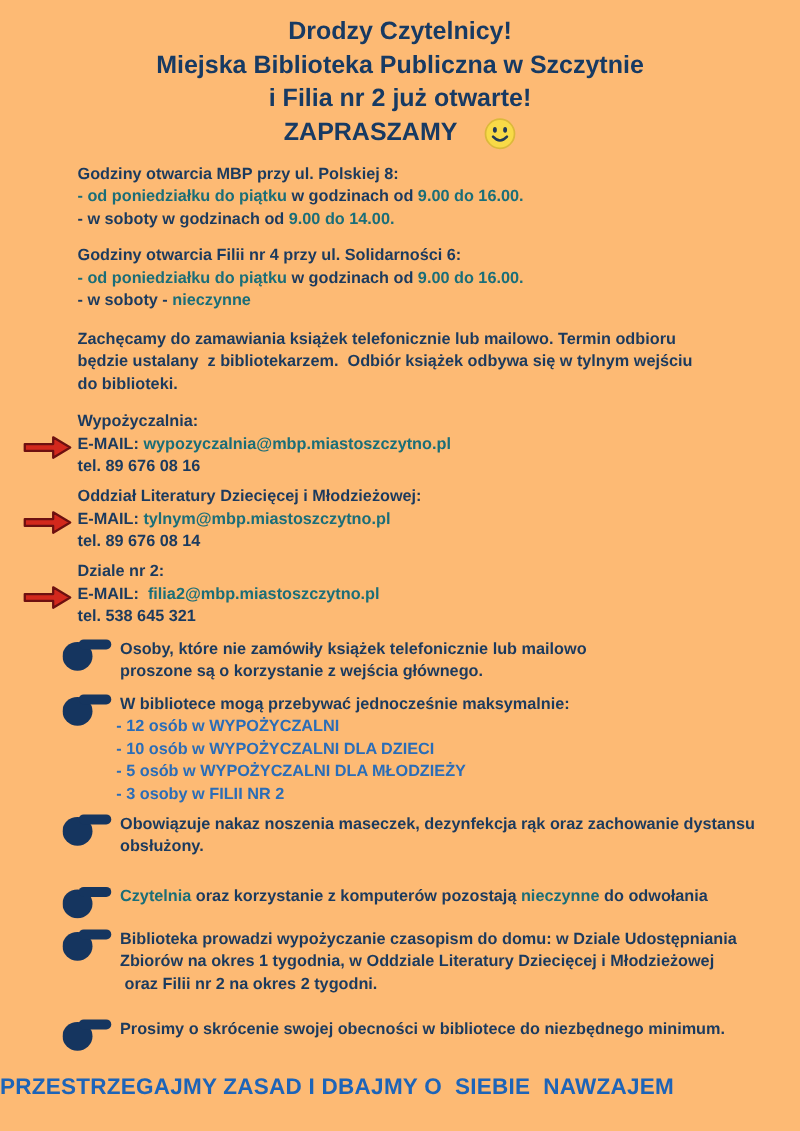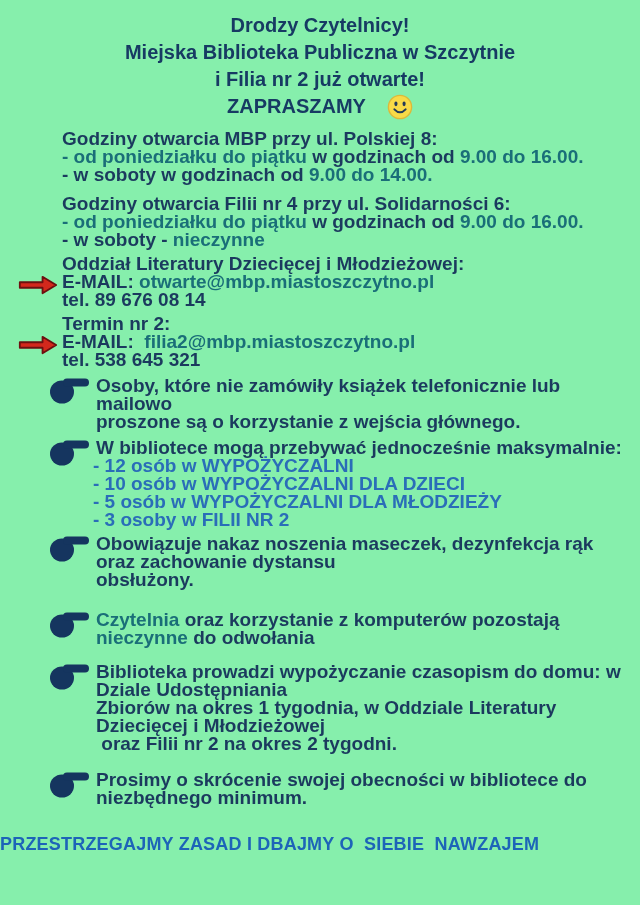--- a/index.html
+++ b/index.html
@@ -1,33 +1,33 @@
 <!DOCTYPE html>
 <html lang="pl"><head>
 <meta charset="utf-8">
 <style>
   html,body{margin:0;padding:0;}
   .page{
     width:640px;height:905px;
-    background:#86efac;
+    background:#fdba74;
     font-family:"Liberation Sans",sans-serif;
     font-weight:700;
     color:#1b3a5e;
     position:relative;
     overflow:hidden;
     box-sizing:border-box;
   }
   .teal{color:#1a6e78;}
   .navy{color:#1b3a5e;}
   .blue{color:#2a6db8;}
   .line{white-space:pre-wrap;}
   .header{text-align:center;padding-top:12px;font-size:20px;line-height:27px;color:#173a63;}
   .zapraszamy-row{display:flex;justify-content:center;align-items:center;gap:19px;}
   .smiley{width:26px;height:26px;margin-left:2px;flex:0 0 auto;}
-  .content{margin-left:62px;margin-right:14px;font-size:19px;line-height:18px;}
+  .content{margin-left:62px;margin-right:14px;font-size:13px;line-height:18px;}
   .hours{margin-top:10px;}
   .para{margin-top:13px;}
   .contact{position:relative;margin-top:6px;}
   .contact.first{margin-top:12px;}
   .arrow-icon{position:absolute;left:-44px;top:20px;width:40px;height:20px;}
   .bullet{position:relative;margin-left:34px;margin-top:8px;}
   .hand-icon{position:absolute;left:-46px;top:-3px;width:42px;height:30px;}
   .sublist{margin-left:-3px;}
   .b3{margin-top:6px;}
   .b4{margin-top:22px;}
@@ -66,36 +66,49 @@
       <div class="line"><span class="teal">- od poniedziałku do piątku</span><span class="navy"> w godzinach od </span><span class="teal">9.00 do 16.00.</span></div>
       <div class="line"><span class="navy">- w soboty w godzinach od </span><span class="teal">9.00 do 14.00.</span></div>
     </div>
 
     <div class="hours" style="margin-top:11px">
       <div class="line">Godziny otwarcia Filii nr 4 przy ul. Solidarności 6:</div>
       <div class="line"><span class="teal">- od poniedziałku do piątku</span><span class="navy"> w godzinach od </span><span class="teal">9.00 do 16.00.</span></div>
       <div class="line"><span class="navy">- w soboty - </span><span class="teal">nieczynne</span></div>
     </div>
 
+    <div class="para">
+      <div class="line">Zachęcamy do zamawiania książek telefonicznie lub mailowo. Termin odbioru</div>
+      <div class="line">będzie ustalany  z bibliotekarzem.  Odbiór książek odbywa się w tylnym wejściu</div>
+      <div class="line">do biblioteki.</div>
+    </div>
 
+    <div class="contact first">
+      <svg class="arrow-icon" viewBox="0 0 44 22" aria-hidden="true">
+        <path d="M2 8 h25 v-6 l15 9 l-15 9 v-6 H2 z" fill="#d3281c" stroke="#6d1010" stroke-width="2" stroke-linejoin="round"></path>
+      </svg>
+      <div class="line">Wypożyczalnia:</div>
+      <div class="line"><span>E-MAIL: </span><span class="teal">wypozyczalnia@mbp.miastoszczytno.pl</span></div>
+      <div class="line">tel. 89 676 08 16</div>
+    </div>
 
     <div class="contact">
       <svg class="arrow-icon" viewBox="0 0 44 22" aria-hidden="true">
         <path d="M2 8 h25 v-6 l15 9 l-15 9 v-6 H2 z" fill="#d3281c" stroke="#6d1010" stroke-width="2" stroke-linejoin="round"></path>
       </svg>
       <div class="line">Oddział Literatury Dziecięcej i Młodzieżowej:</div>
-      <div class="line"><span>E-MAIL: </span><span class="teal">otwarte@mbp.miastoszczytno.pl</span></div>
+      <div class="line"><span>E-MAIL: </span><span class="teal">tylnym@mbp.miastoszczytno.pl</span></div>
       <div class="line">tel. 89 676 08 14</div>
     </div>
 
     <div class="contact">
       <svg class="arrow-icon" viewBox="0 0 44 22" aria-hidden="true">
         <path d="M2 8 h25 v-6 l15 9 l-15 9 v-6 H2 z" fill="#d3281c" stroke="#6d1010" stroke-width="2" stroke-linejoin="round"></path>
       </svg>
-      <div class="line">Termin nr 2:</div>
+      <div class="line">Dziale nr 2:</div>
       <div class="line"><span>E-MAIL:  </span><span class="teal">filia2@mbp.miastoszczytno.pl</span></div>
       <div class="line">tel. 538 645 321</div>
     </div>
 
     <div class="bullet">
       <svg class="hand-icon" viewBox="0 0 42 30" aria-hidden="true">
         <ellipse cx="12" cy="18" rx="12" ry="11.5" fill="#15355f"></ellipse>
         <rect x="13" y="4.5" width="26" height="8" rx="4" fill="#15355f"></rect>
       </svg>
       <div class="line">Osoby, które nie zamówiły książek telefonicznie lub mailowo</div>

